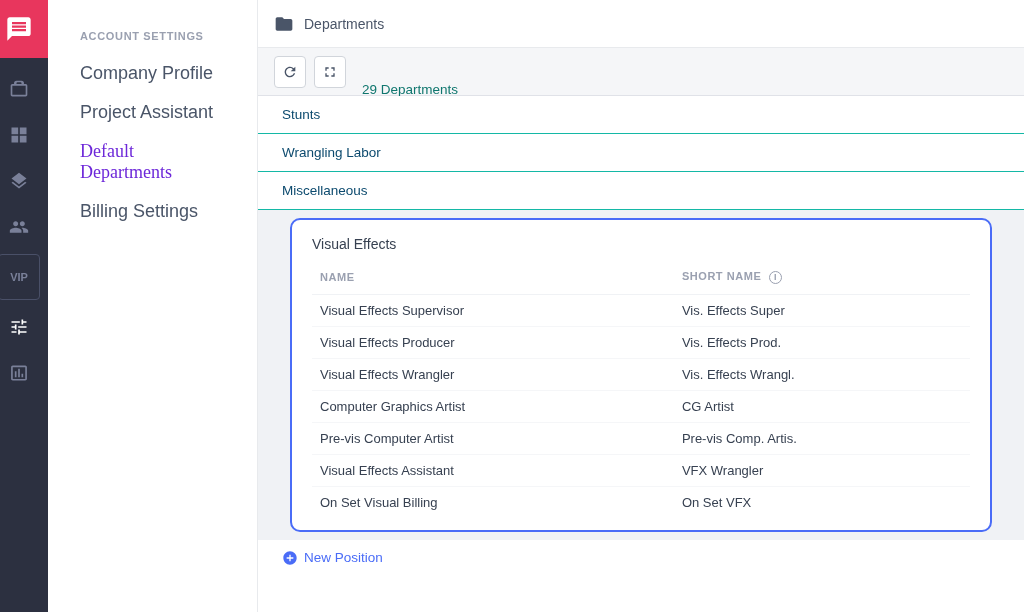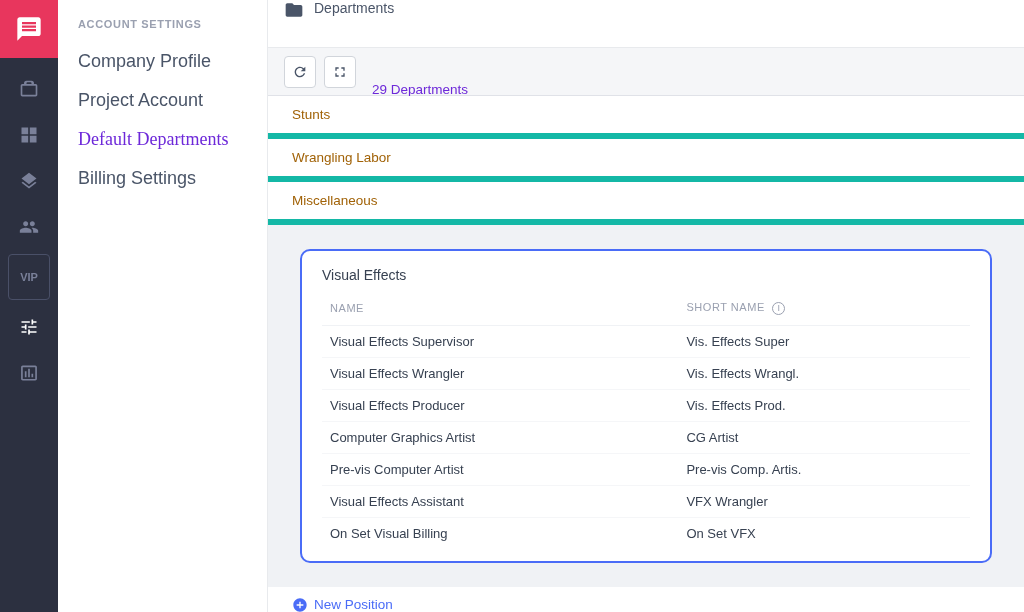--- a/index.html
+++ b/index.html
@@ -1,24 +1,24 @@
 <!DOCTYPE html>
 <html><head>
   <meta charset="utf-8">
   <style>
     * { box-sizing: border-box; margin: 0; padding: 0; }
     body { font-family: -apple-system, BlinkMacSystemFont, 'Segoe UI', sans-serif; background: #f0f2f5; display: flex; height: 612px; width: 1024px; overflow: hidden; }
 
     
     .icon-sidebar {
-      width: 58px;
+      width: 48px;
       background: #2c3040;
       display: flex;
       flex-direction: column;
-      align-items: flex-start;
+      align-items: flex-end;
       padding-top: 0;
     }
     .icon-sidebar-logo {
       width: 58px;
       height: 58px;
       background: #e8365d;
       display: flex;
       align-items: center;
       justify-content: center;
       margin-bottom: 8px;
@@ -43,21 +43,21 @@
       font-size: 11px;
       font-weight: 700;
       color: #7a8099;
     }
 
     
     .nav-sidebar {
       width: 210px;
       background: #fff;
       border-right: 1px solid #e8eaed;
-      padding: 0;
+      padding: 12px;
     }
     .nav-sidebar-header {
       padding: 18px 20px 12px;
       font-size: 11px;
       font-weight: 700;
       color: #9aa0b0;
       letter-spacing: 0.06em;
       text-transform: uppercase;
     }
     .nav-sidebar-item {
@@ -67,21 +67,21 @@
       cursor: pointer;
     }
     .nav-sidebar-item.active { color: #6d28d9; font-weight: 500; font-family: Liberation Serif, serif; }
 
     
     .top-bar {
       height: 48px;
       background: #fff;
       border-bottom: 1px solid #e8eaed;
       display: flex;
-      align-items: flex-start;
+      align-items: center;
       padding: 0 16px;
       gap: 10px;
     }
     .top-bar-title {
       font-size: 14px;
       color: #4a5568;
     }
 
     
     .toolbar {
@@ -100,29 +100,29 @@
       border-radius: 4px;
       background: #fff;
       display: flex;
       align-items: center;
       justify-content: center;
       cursor: pointer;
       color: #4a5568;
     }
     .toolbar-count {
       font-size: 13.5px;
-      color: #6d28d9;
+      color: #0f766e;
       margin-left: 8px;
       margin-top: 36px;
     }
     .dept-row {
       padding: 11px 24px;
       font-size: 13.5px;
-      color: #a16207;
-      border-bottom: 6px solid #14b8a6;
+      color: #0c4a6e;
+      border-bottom: 1px solid #14b8a6;
     }
 
     
     .dept-card {
       margin: 0 16px 0 16px;
       background: #fff;
       border: 2.5px solid #4a6cf7;
       border-radius: 10px;
       padding: 16px 20px 12px;
       position: relative;
@@ -132,21 +132,21 @@
       font-weight: 500;
       color: #374151;
       margin-bottom: 12px;
     }
     .positions-table {
       width: 100%;
       border-collapse: collapse;
     }
     .positions-table th {
       font-size: 11px;
-      font-weight: 400;
+      font-weight: 700;
       color: #9aa0b0;
       letter-spacing: 0.05em;
       text-transform: uppercase;
       text-align: left;
       padding: 6px 8px 10px;
       border-bottom: 1px solid #f0f2f5;
     }
     .positions-table td {
       font-size: 13px;
       color: #374151;
@@ -188,21 +188,21 @@
     }
 
     .scroll-area {
       flex: 1;
       overflow-y: auto;
       background: #fff;
     }
 
     .dept-expanded-wrapper {
       background: #f0f2f5;
-      padding: 24px 16px;
+      padding: 8px 16px;
     }
   </style>
 </head>
 <body>
 
 <div class="icon-sidebar">
   <div class="icon-sidebar-logo">
     <svg viewBox="0 0 24 24">
       <path d="M20 2H4c-1.1 0-2 .9-2 2v18l4-4h14c1.1 0 2-.9 2-2V4c0-1.1-.9-2-2-2zm-2 12H6v-2h12v2zm0-3H6V9h12v2zm0-3H6V6h12v2z"></path>
     </svg>
@@ -236,21 +236,21 @@
   <div class="icon-sidebar-item">
     <svg viewBox="0 0 24 24">
         <path d="M9 17H7v-7h2v7zm4 0h-2V7h2v10zm4 0h-2v-4h2v4zm2.5 2.1h-15V5h15v14.1zm0-16.1h-15c-1.1 0-2 .9-2 2v14c0 1.1.9 2 2 2h15c1.1 0 2-.9 2-2V5c0-1.1-.9-2-2-2z"></path>
       </svg>
   </div>
 </div>
 
 <div class="nav-sidebar">
   <div class="nav-sidebar-header">Account Settings</div>
   <div class="nav-sidebar-item">Company Profile</div>
-  <div class="nav-sidebar-item">Project Account</div>
+  <div class="nav-sidebar-item">Project Assistant</div>
   <div class="nav-sidebar-item active">Default Departments</div>
   <div class="nav-sidebar-item">Billing Settings</div>
 </div>
 
 <div class="right-section">
 
   <div class="top-bar">
     <svg width="20" height="20" viewBox="0 0 24 24" fill="#4a5568">
       <path d="M10 4H4c-1.1 0-1.99.9-1.99 2L2 18c0 1.1.9 2 2 2h16c1.1 0 2-.9 2-2V8c0-1.1-.9-2-2-2h-8l-2-2z"></path>
     </svg>
@@ -291,26 +291,26 @@
                 <span class="info-icon">i</span>
               </th>
             </tr>
           </thead>
           <tbody id="positions-tbody">
           <tr>
       <td class="col-name">Visual Effects Supervisor</td>
       <td class="col-short">Vis. Effects Super</td>
     </tr>
               <tr>
+      <td class="col-name">Visual Effects Producer</td>
+      <td class="col-short">Vis. Effects Prod.</td>
+    </tr>
+              <tr>
       <td class="col-name">Visual Effects Wrangler</td>
       <td class="col-short">Vis. Effects Wrangl.</td>
-    </tr>
-              <tr>
-      <td class="col-name">Visual Effects Producer</td>
-      <td class="col-short">Vis. Effects Prod.</td>
     </tr>
               <tr>
       <td class="col-name">Computer Graphics Artist</td>
       <td class="col-short">CG Artist</td>
     </tr>
               <tr>
       <td class="col-name">Pre-vis Computer Artist</td>
       <td class="col-short">Pre-vis Comp. Artis.</td>
     </tr>
               <tr>

